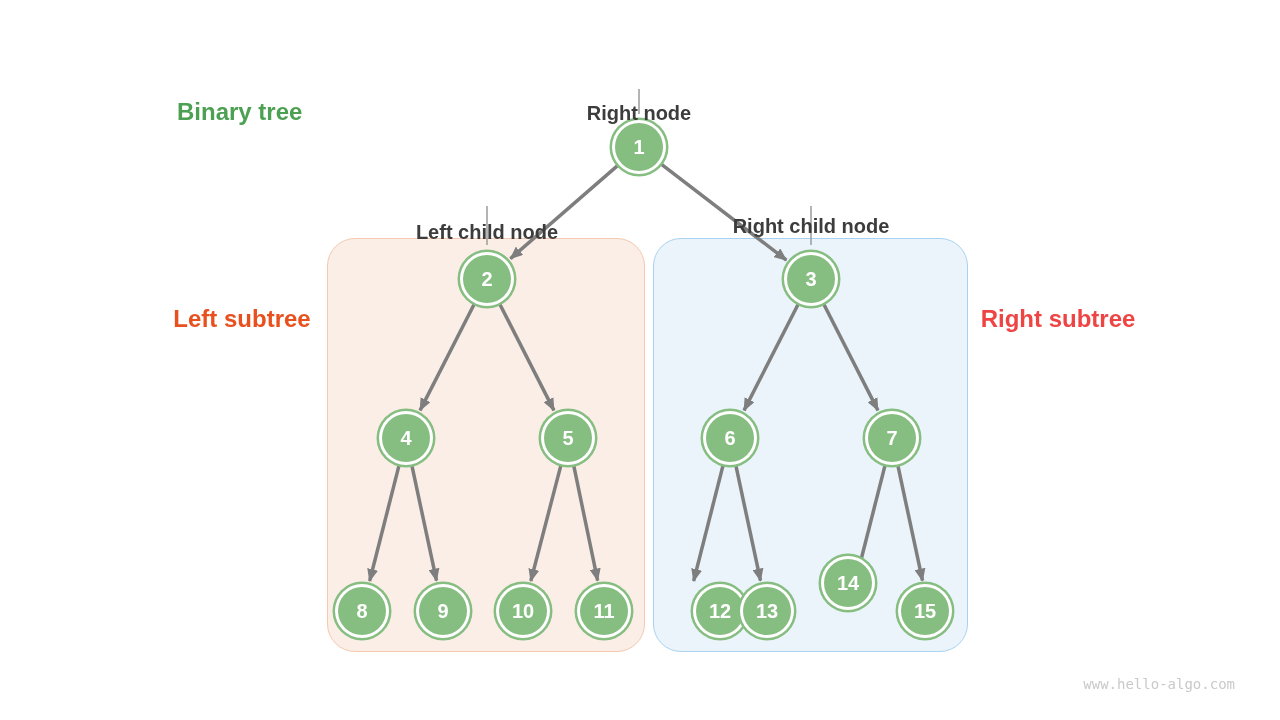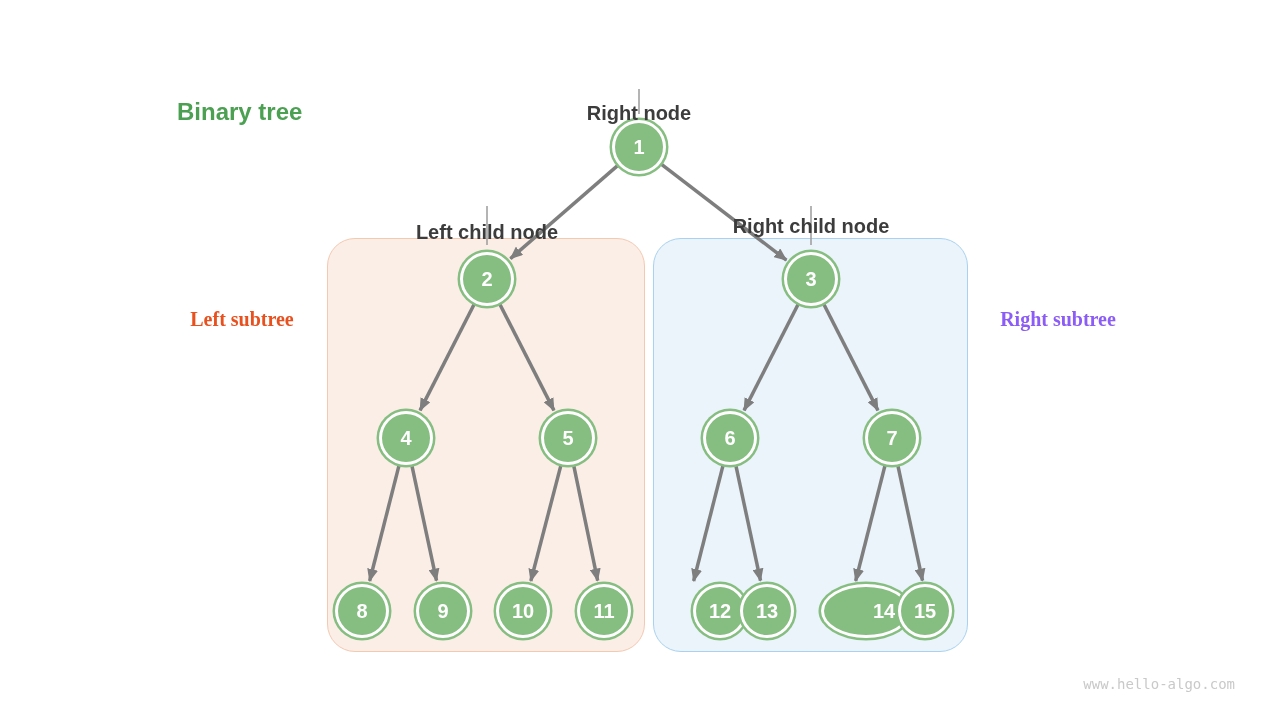--- a/index.html
+++ b/index.html
@@ -47,23 +47,23 @@
     white-space: nowrap;
     z-index: 4;
     line-height: 22px;
     margin-top: 40px;
   }
   .label.title { left: 177px; top: 59px; font-size: 24px; line-height: 26px; color: #4BA052; }
   .label.ann { font-size: 20px; color: #3C3C3C; transform: translateX(-50%); }
   .label.ann.parent { left: 639px; top: 62px; }
   .label.ann.leftchild { left: 487px; top: 181px; }
   .label.ann.rightchild { left: 811px; top: 175px; }
-  .label.subtree { font-size: 20px; transform: translateX(-50%); font-family: Liberation Serif, serif; }
+  .label.subtree { font-size: 24px; transform: translateX(-50%); }
   .label.subtree.left { left: 242px; top: 268px; color: #E8501E; }
-  .label.subtree.right { left: 1058px; top: 268px; color: #8b5cf6; }
+  .label.subtree.right { left: 1058px; top: 268px; color: #ef4444; }
   .watermark {
     position: absolute;
     right: 45px; top: 676px;
     font-family: "DejaVu Sans Mono", monospace;
     font-size: 14px;
     color: #C9C9C9;
     z-index: 4;
   }
 </style>
 </head>
@@ -108,21 +108,21 @@
       <div class="node" style="left: 382px; top: 414px;">4</div>
       <div class="node" style="left: 544px; top: 414px;">5</div>
       <div class="node" style="left: 706px; top: 414px;">6</div>
       <div class="node" style="left: 868px; top: 414px;">7</div>
       <div class="node" style="left: 338px; top: 587px;">8</div>
       <div class="node" style="left: 419px; top: 587px;">9</div>
       <div class="node" style="left: 499px; top: 587px;">10</div>
       <div class="node" style="left: 580px; top: 587px;">11</div>
       <div class="node" style="left: 696px; top: 587px;">12</div>
       <div class="node" style="left: 743px; top: 587px;">13</div>
-      <div class="node" style="left: 824px; top: 587px; padding-left: 36px;">14</div>
+      <div class="node" style="left: 824px; top: 559px;">14</div>
       <div class="node" style="left: 901px; top: 587px;">15</div>
     </div>
 
   <div class="label title">Binary tree</div>
   <div class="label ann parent">Right node</div>
   <div class="label ann leftchild">Left child node</div>
   <div class="label ann rightchild">Right child node</div>
   <div class="label subtree left">Left subtree</div>
   <div class="label subtree right">Right subtree</div>
 

